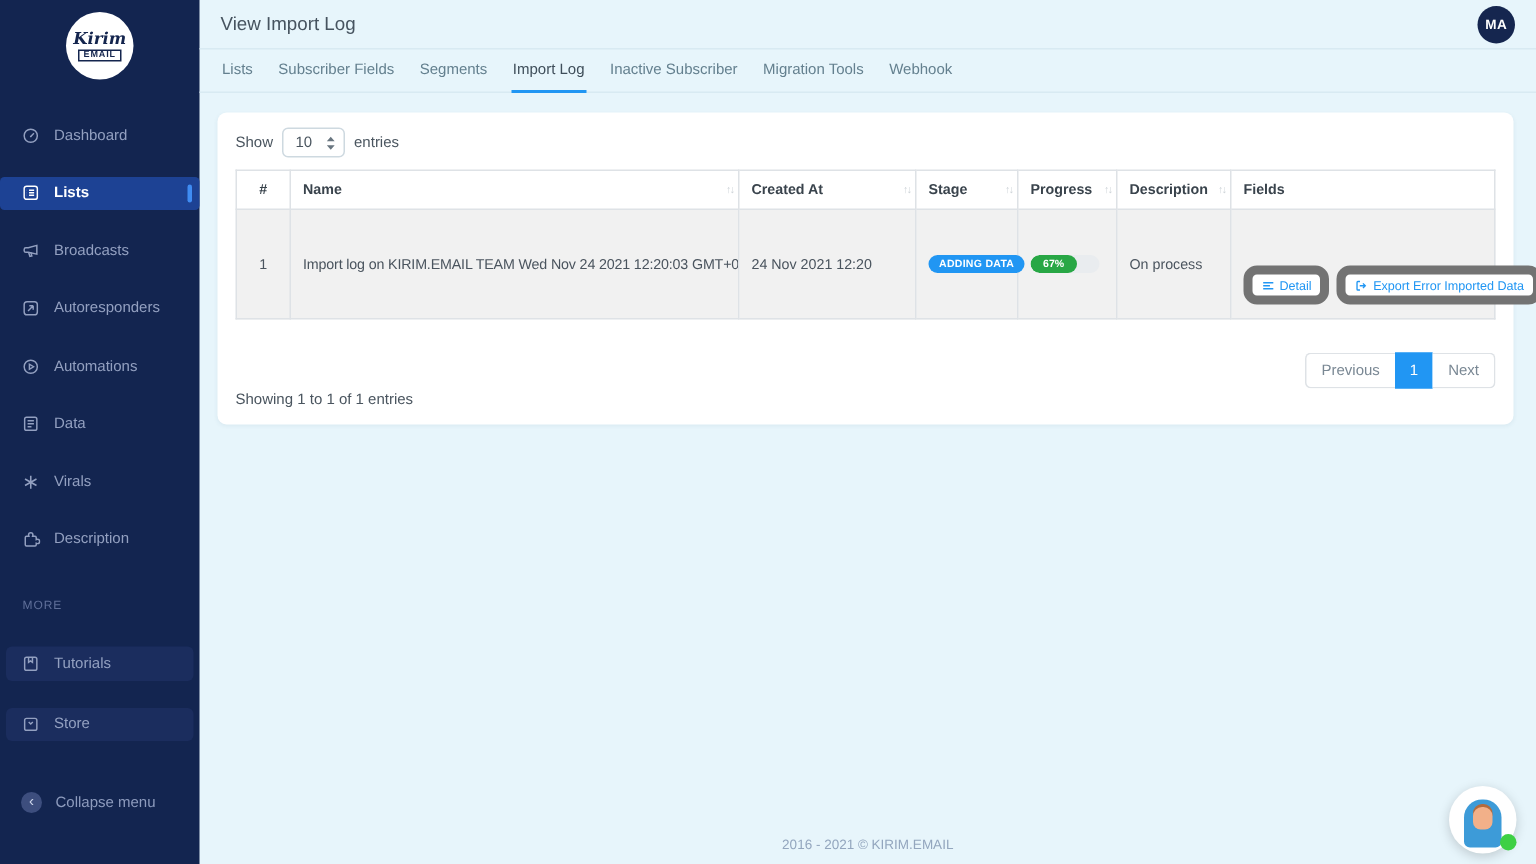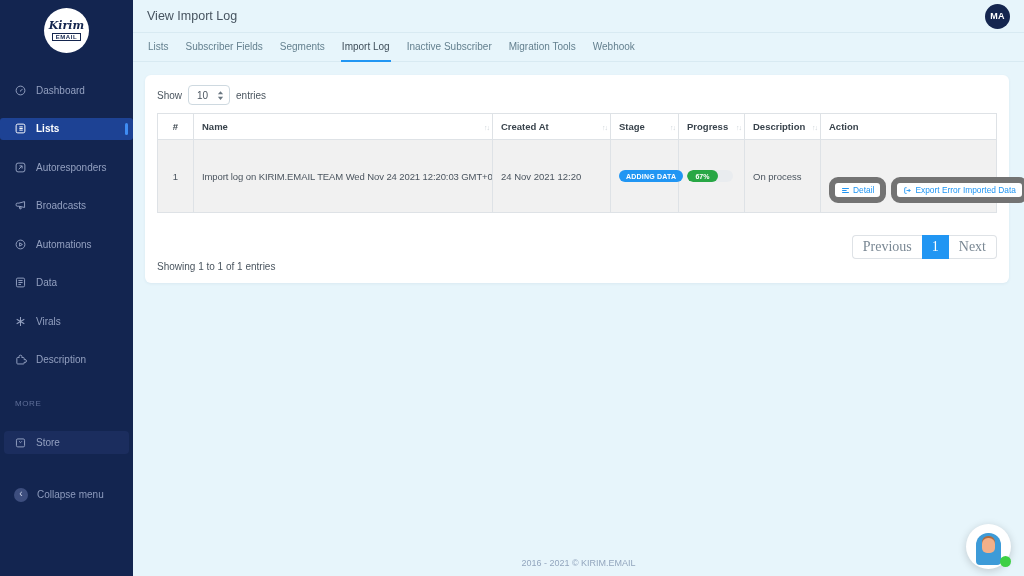--- a/index.html
+++ b/index.html
@@ -53,21 +53,21 @@
   .stage-badge { display:inline-block; background:#2196f3; color:#fff; font-size:7px; font-weight:bold; padding:2.5px 7px; border-radius:9px; letter-spacing:.2px; white-space:nowrap; }
   .progress-track { width:46px; height:12px; background:#e9ecef; border-radius:7px; overflow:hidden; }
   .progress-fill { height:100%; background:#28a745; border-radius:7px; color:#fff; font-size:7px; font-weight:bold; display:flex; align-items:center; justify-content:center; }
   .action-btns { display:flex; gap:5px; }
   .action-btn { display:inline-flex; align-items:center; gap:3px; border:6px solid #737373; color:#2196f3; background:#fff; border-radius:9px; padding:2px 6px; font-size:8.4px; cursor:pointer; white-space:nowrap; font-family:inherit;margin-top:28px; }
   .action-btn svg { flex-shrink:0; }
 
   .card-footer { display:flex; justify-content:space-between; align-items:center; margin-top:9px; }
   .summary { font-size:10px; color:#4a555f;margin-top:39px; }
   .pagination { display:flex; }
-  .page-btn { height:24px; display:flex; align-items:center; justify-content:center; padding:0 10px; border:1px solid #dee2e6; background:#fff; color:#7a8894; font-size:14px; cursor:pointer; font-family:Liberation Serif, serif; }
+  .page-btn { height:24px; display:flex; align-items:center; justify-content:center; padding:0 10px; border:1px solid #dee2e6; background:#fff; color:#7a8894; font-size:10px; cursor:pointer; font-family:Liberation Sans, sans-serif; }
   .page-btn.prev { border-radius:4px 0 0 4px; border-right:none; }
   .page-btn.next { border-radius:0 4px 4px 0; border-left:none; }
   .page-btn.current { background:#2196f3; border-color:#2196f3; color:#fff; min-width:25px; padding:0 9px; }
 
   .copyright { position:absolute; bottom:8px; left:0; right:0; text-align:center; font-size:9px; color:#93a6be; }
   .chat-widget { position:absolute; right:13px; bottom:7px; width:45px; height:45px; border-radius:50%; background:#fff; box-shadow:0 2px 8px rgba(0,0,0,.18); cursor:pointer; }
   .chat-avatar { position:absolute; inset:0; border-radius:50%; overflow:hidden; }
   .hijab { position:absolute; left:10px; top:9px; width:25px; height:32px; background:#3d9bd8; border-radius:12px 12px 4px 4px; }
   .hair { position:absolute; left:16px; top:12px; width:13px; height:8px; background:#b36b3e; border-radius:6px 6px 0 0; }
   .face { position:absolute; left:16px; top:13.5px; width:13px; height:15px; background:#f2b089; border-radius:6px 6px 5px 5px; }
@@ -94,34 +94,34 @@
   </div>
   <div class="nav-item active">
     <svg viewBox="0 0 16 16" fill="none" stroke="currentColor" stroke-width="1.2">
         <rect x="2.6" y="2.6" width="10.8" height="10.8" rx="2"></rect>
         <path d="M6.6 6h4.2M6.6 8h4.2M6.6 10h4.2M4.7 6h.1M4.7 8h.1M4.7 10h.1"></path>
       </svg>
     <span>Lists</span>
   </div>
   <div class="nav-item">
     <svg viewBox="0 0 16 16" fill="none" stroke="currentColor" stroke-width="1.2">
+        <path d="M13 3.2v7.2L6 8.9H4a1.4 1.4 0 0 1-1.4-1.4v-1A1.4 1.4 0 0 1 4 5.1h2L13 3.2z"></path>
+        <path d="m6.3 9 1 3.3 1.6-.4-.8-3"></path>
+      </svg>
+    <span>Broadcasts</span>
+  </div>
+  <div class="nav-item">
+    <svg viewBox="0 0 16 16" fill="none" stroke="currentColor" stroke-width="1.2">
         <rect x="2.6" y="2.6" width="10.8" height="10.8" rx="2.4"></rect>
         <path d="M5.8 10.2 10 6m0 0v3.2M10 6H6.8"></path>
       </svg>
     <span>Autoresponders</span>
   </div>
   <div class="nav-item">
     <svg viewBox="0 0 16 16" fill="none" stroke="currentColor" stroke-width="1.2">
-        <path d="M13 3.2v7.2L6 8.9H4a1.4 1.4 0 0 1-1.4-1.4v-1A1.4 1.4 0 0 1 4 5.1h2L13 3.2z"></path>
-        <path d="m6.3 9 1 3.3 1.6-.4-.8-3"></path>
-      </svg>
-    <span>Broadcasts</span>
-  </div>
-  <div class="nav-item">
-    <svg viewBox="0 0 16 16" fill="none" stroke="currentColor" stroke-width="1.2">
         <circle cx="8" cy="8" r="5.4"></circle>
         <path d="M6.9 5.9v4.2L10.3 8 6.9 5.9z"></path>
       </svg>
     <span>Automations</span>
   </div>
   <div class="nav-item">
     <svg viewBox="0 0 16 16" fill="none" stroke="currentColor" stroke-width="1.2">
         <rect x="3" y="2.6" width="10" height="10.8" rx="1.6"></rect>
         <path d="M5.4 5.6h5.2M5.4 8h5.2M5.4 10.4h3.2"></path>
       </svg>
@@ -135,20 +135,27 @@
   </div>
   <div class="nav-item">
     <svg viewBox="0 0 16 16" fill="none" stroke="currentColor" stroke-width="1.2">
         <path d="M4.5 5.5h2c-.1-.3-.3-.6-.3-1a1.8 1.8 0 0 1 3.6 0c0 .4-.2.7-.3 1h2a1 1 0 0 1 1 1v1.8c.3-.1.6-.3 1-.3a1.8 1.8 0 0 1 0 3.6c-.4 0-.7-.2-1-.3v1.2a1 1 0 0 1-1 1h-7a1 1 0 0 1-1-1v-6a1 1 0 0 1 1-1z"></path>
       </svg>
     <span>Description</span>
   </div>
 
   <div class="more-label">MORE</div>
 
+  <div class="nav-item subtle">
+    <svg viewBox="0 0 16 16" fill="none" stroke="currentColor" stroke-width="1.2">
+        <rect x="3" y="2.6" width="10" height="10.8" rx="1.6"></rect>
+        <path d="M6.2 2.6v4.2l1.6-1.2 1.6 1.2V2.6"></path>
+      </svg>
+    <span>Tutorials</span>
+  </div>
   <div class="nav-item subtle">
     <svg viewBox="0 0 16 16" fill="none" stroke="currentColor" stroke-width="1.2">
         <rect x="3" y="3.6" width="10" height="9.8" rx="1.6"></rect>
         <path d="m6.3 6.5 1.7 1.7 1.7-1.7"></path>
       </svg>
     <span>Store</span>
   </div>
 
   <div class="collapse-item">
     <span class="collapse-icon">‹</span>
@@ -198,21 +205,21 @@
             <col style="width:176px">
         </colgroup>
         <thead>
           <tr>
             <th class="center"><span>#</span></th>
             <th><span>Name</span><span class="sort-icon">↑↓</span></th>
             <th><span>Created At</span><span class="sort-icon">↑↓</span></th>
             <th><span>Stage</span><span class="sort-icon">↑↓</span></th>
             <th><span>Progress</span><span class="sort-icon">↑↓</span></th>
             <th><span>Description</span><span class="sort-icon">↑↓</span></th>
-            <th><span>Action</span></th>
+            <th><span>Fields</span></th>
           </tr>
         </thead>
         <tbody>
           <tr>
             <td class="center">1</td>
             <td class="name-cell">Import log on KIRIM.EMAIL TEAM Wed Nov 24 2021 12:20:03 GMT+0700</td>
             <td>24 Nov 2021 12:20</td>
             <td><span class="stage-badge">ADDING DATA</span></td>
             <td>
               <div class="progress-track">

